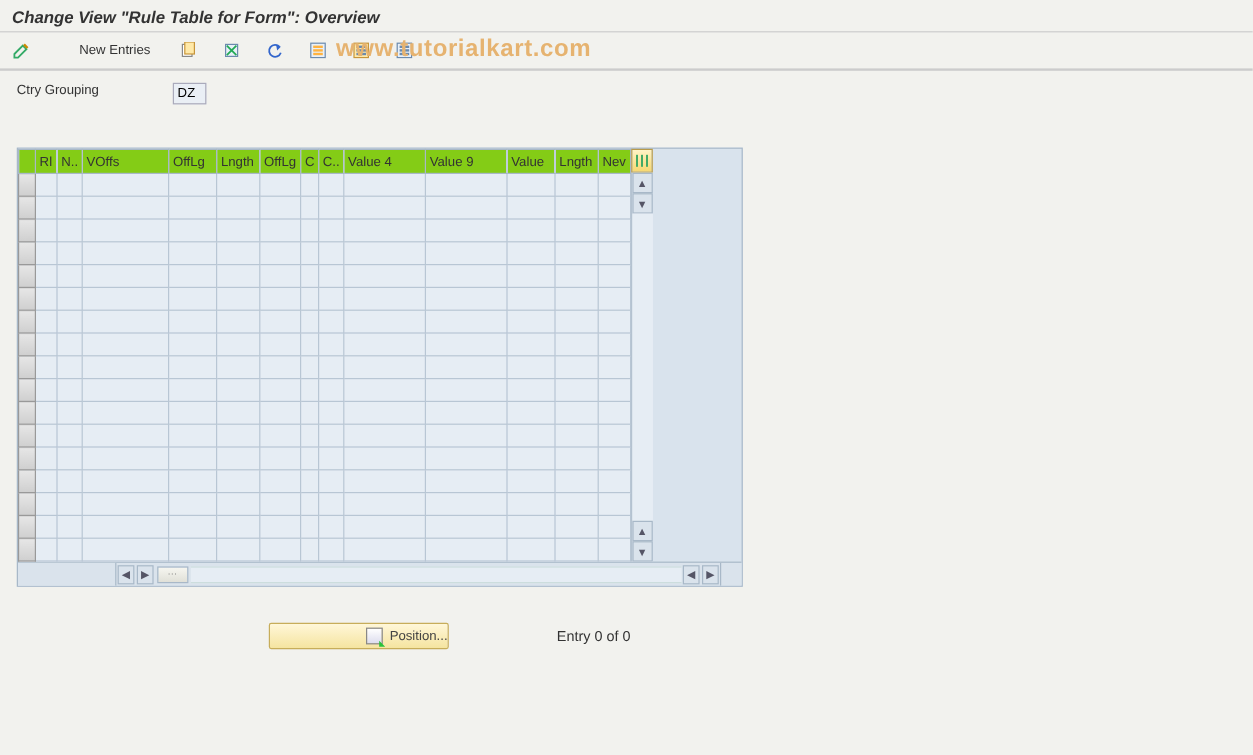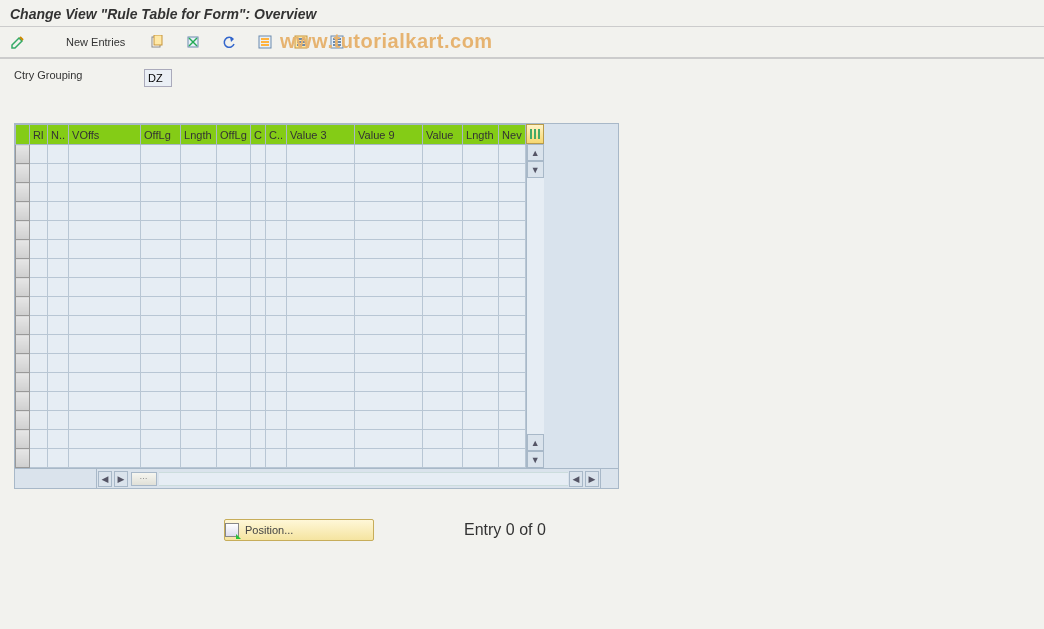--- a/index.html
+++ b/index.html
@@ -195,37 +195,37 @@
       gap: 90px;
     }
     .position-btn {
       width: 150px;
       height: 22px;
       background: linear-gradient(#fff7d8,#f5e4a0);
       border: 1px solid #c7ad5a;
       border-radius: 2px;
       display: flex;
       align-items: center;
-      justify-content: flex-start;
+      justify-content: flex-end;
       gap: 6px;
       font-size: 11px;
       color: #444;
       cursor: default;
     }
     .position-btn .pico{
       width:14px;height:14px;
       border:1px solid #888;
       background:linear-gradient(#fff,#dde);
       position:relative;
     }
     .position-btn .pico::after{
       content:"";position:absolute;right:-3px;bottom:-3px;
       width:0;height:0;border-left:5px solid #29c23a;border-top:5px solid transparent;
     }
-    .entry-text { color: #333; font-size: 16px; }
+    .entry-text { color: #333; font-size: 12px; }
     svg{display:block}
   </style>
 </head>
 <body>
 
 <div class="title-bar">Change View "Rule Table for Form": Overview</div>
 
 <div class="toolbar">
   <span class="tb-icon">
     <svg width="16" height="16">
@@ -310,21 +310,21 @@
           <tr>
             <th></th>
             <th>Rl</th>
             <th>N..</th>
             <th>VOffs</th>
             <th>OffLg</th>
             <th>Lngth</th>
             <th>OffLg</th>
             <th>C</th>
             <th>C..</th>
-            <th>Value 3</th>
+            <th>Value 4</th>
             <th>Value 9</th>
             <th>Value</th>
             <th>Lngth</th>
             <th>Nev</th>
           </tr>
         </thead>
         <tbody id="grid-body">
             <tr>
               <td class="rowhdr"></td>
               <td></td>

